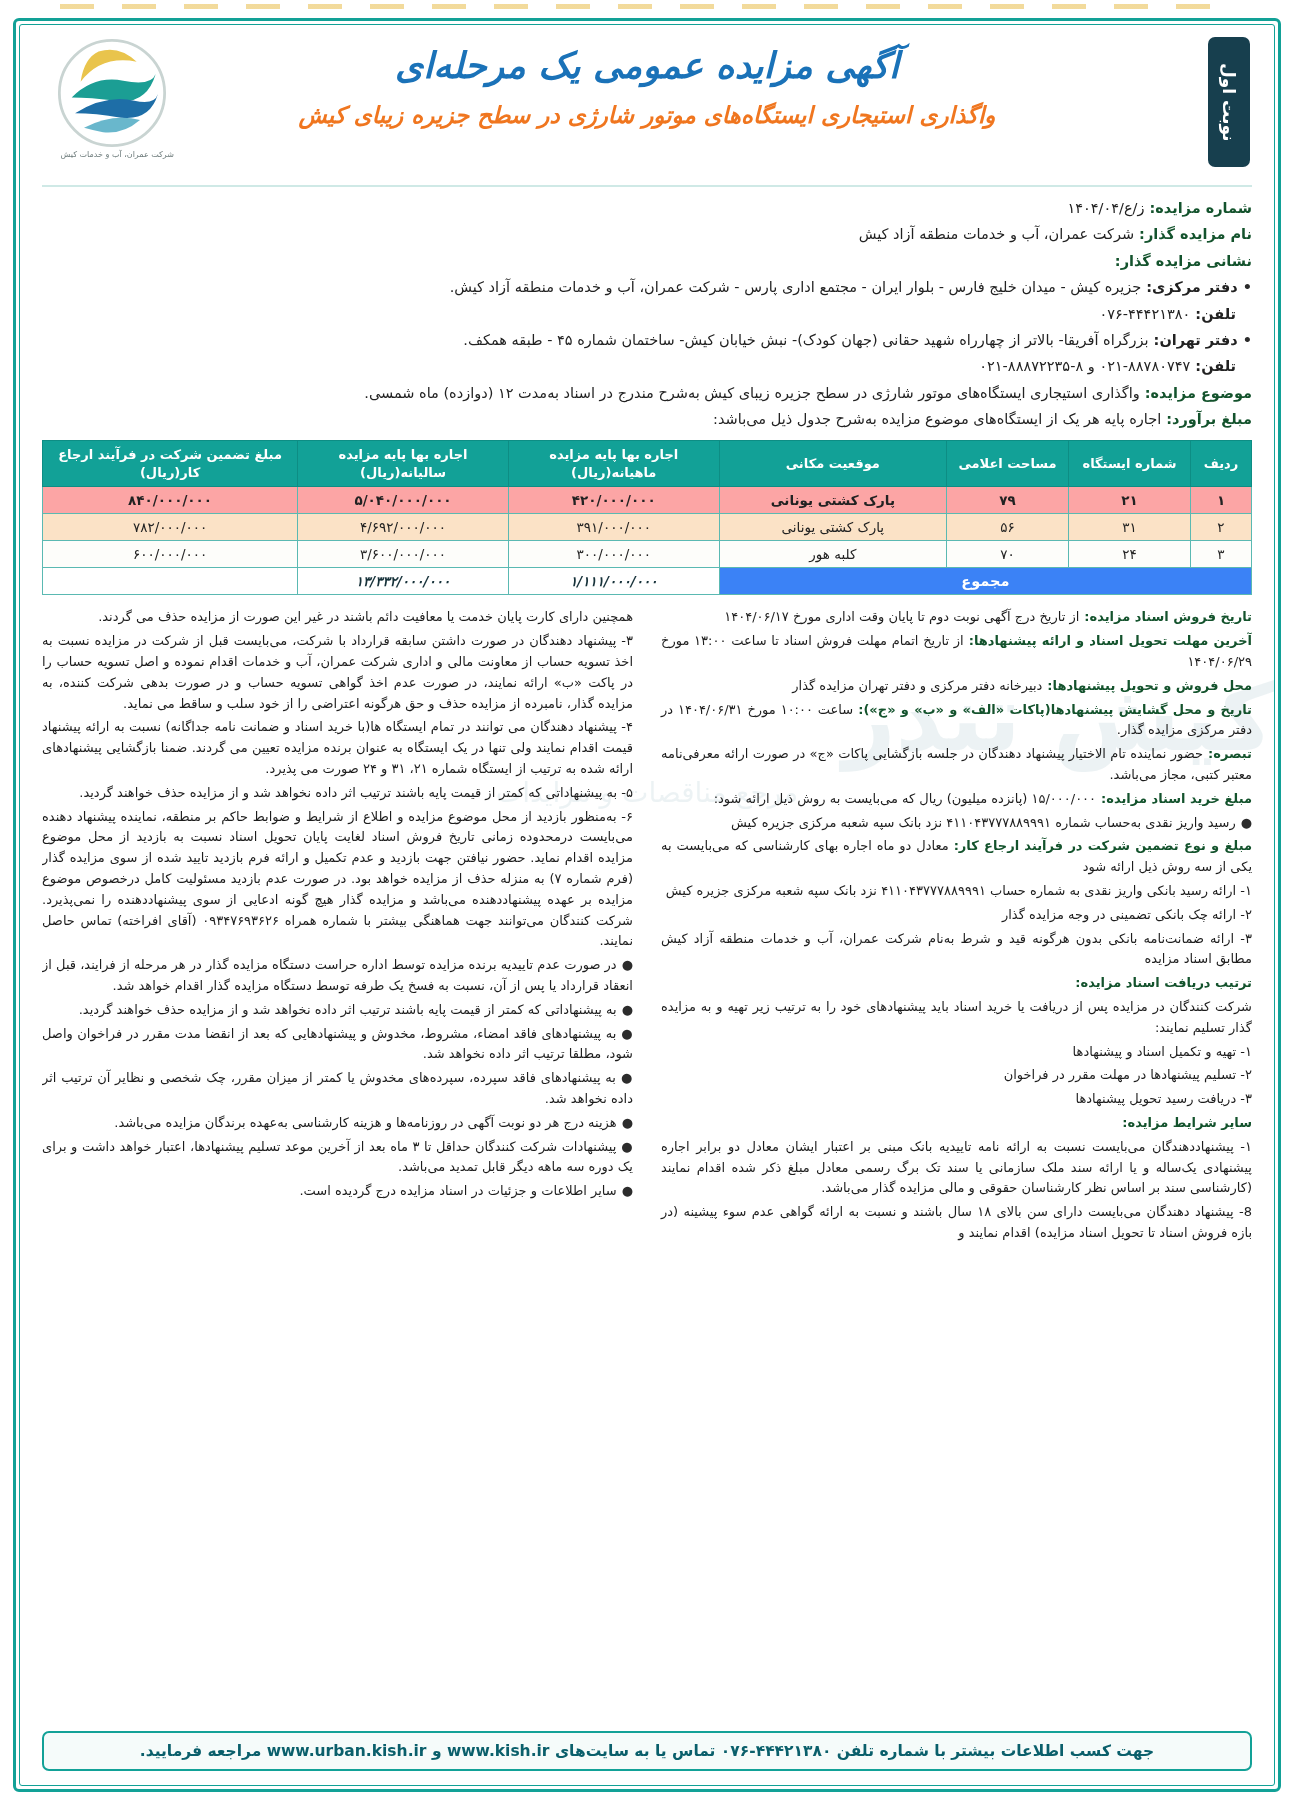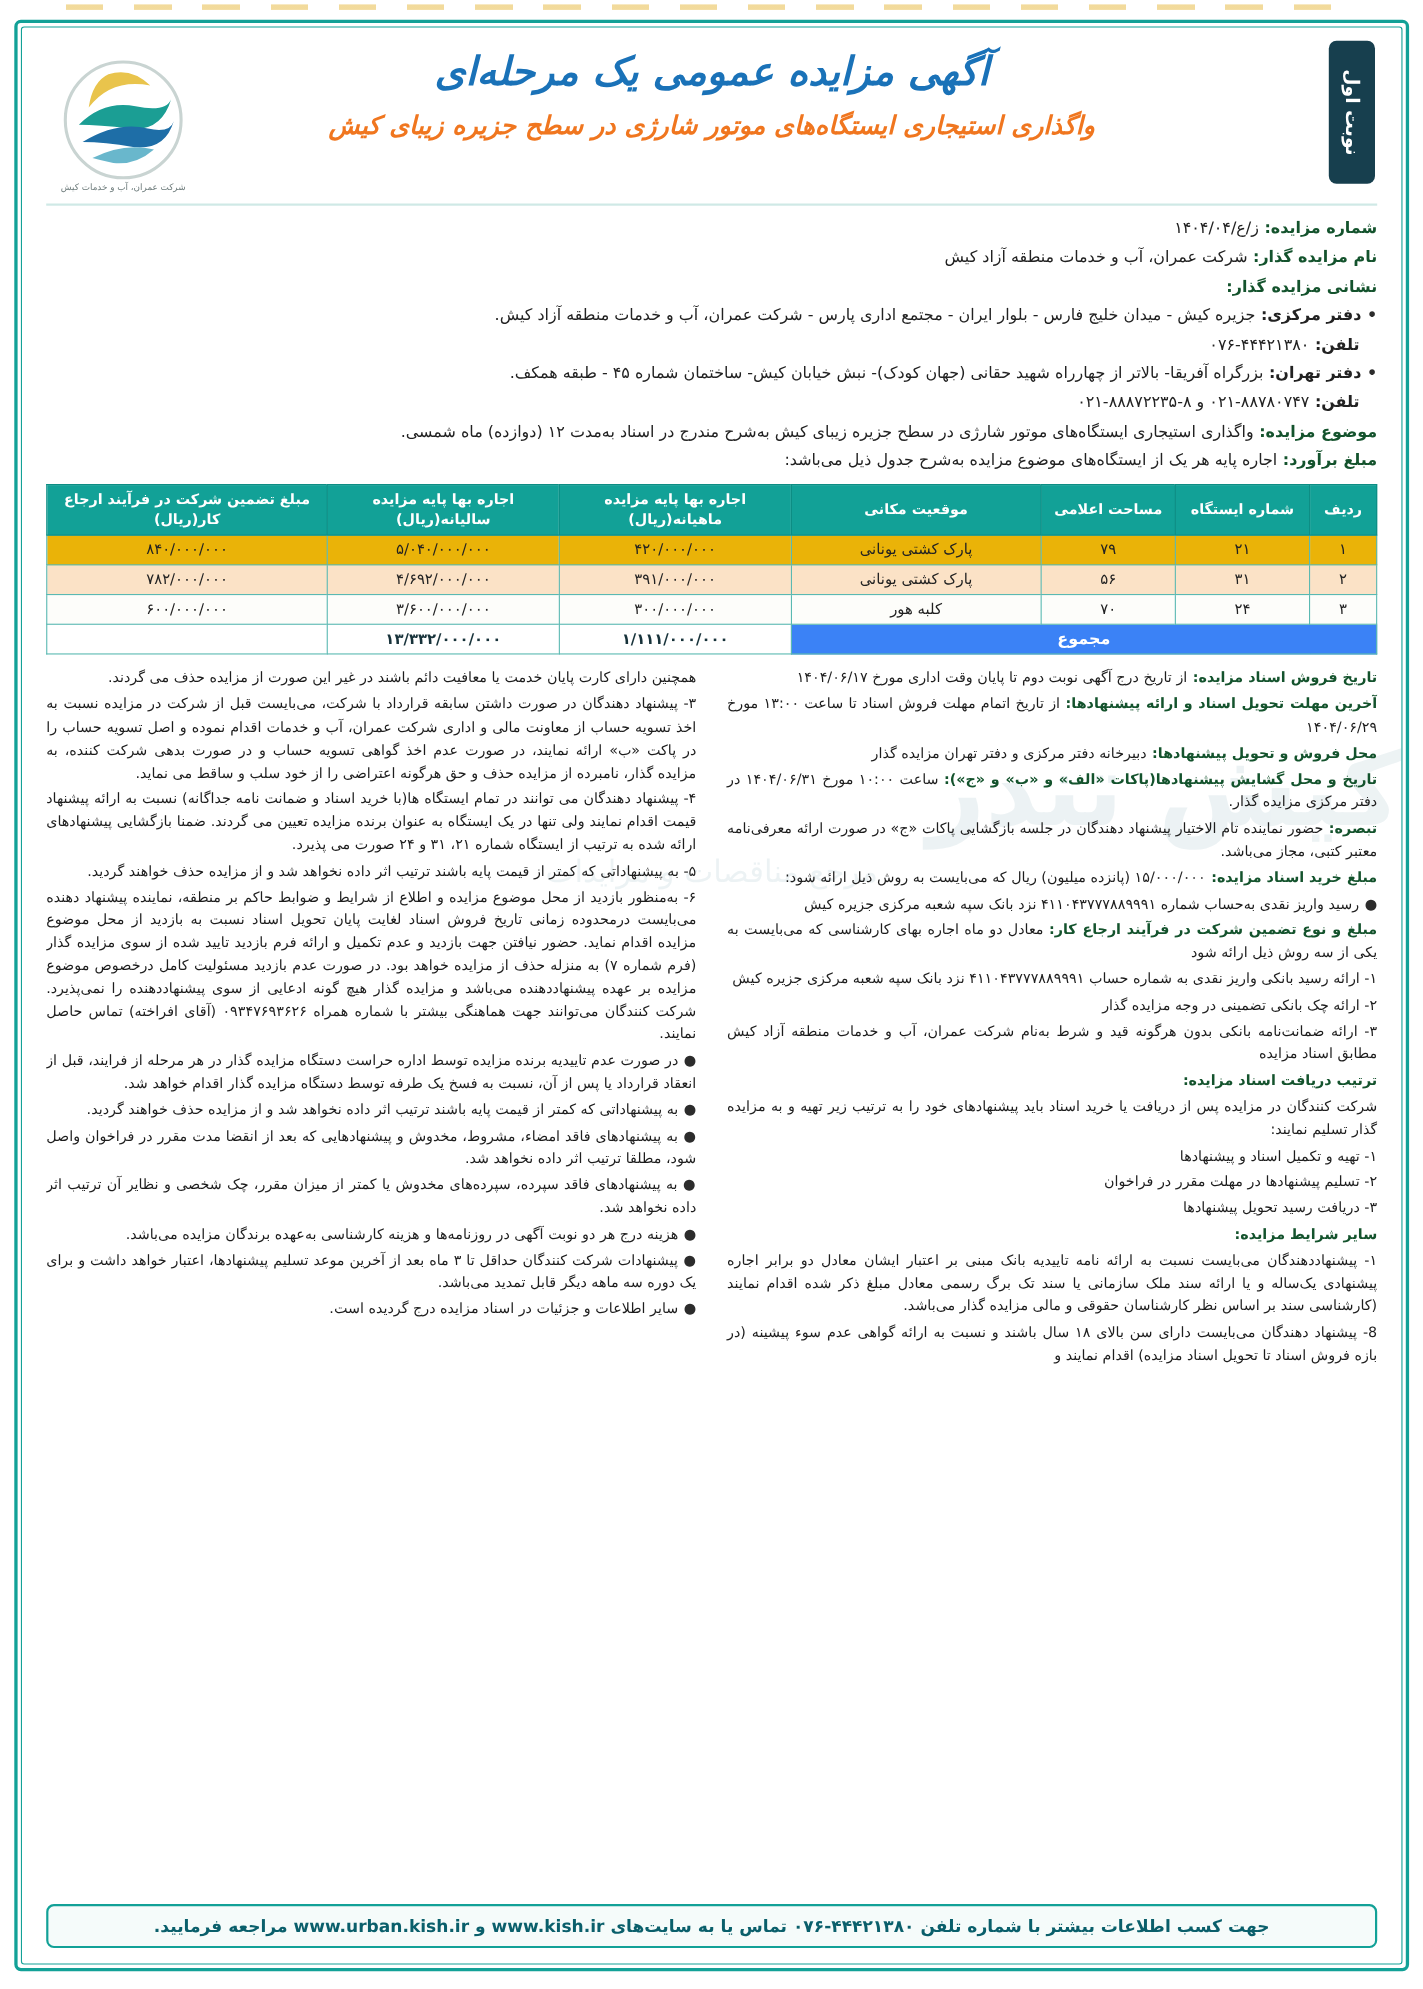--- a/index.html
+++ b/index.html
@@ -10,21 +10,21 @@
   .top-dash { position:absolute; top:4px; left:60px; right:60px; height:5px;
     background:repeating-linear-gradient(90deg,#f0d48a 0 34px, transparent 34px 62px); opacity:.85; }
 
   .frame { position:absolute; top:18px; left:13px; right:13px; bottom:16px;
     border:3px solid #12a197; border-radius:6px; padding:3px; background:#fff; }
   .frame-inner { height:100%; border:1px solid #12a197; border-radius:3px;
     padding:10px 22px 14px; display:flex; flex-direction:column; position:relative; overflow:hidden; }
 
   
   .header { position:relative; flex:0 0 auto; height:152px; border-bottom:2px solid #cfe9e6; }
-  .logo { position:absolute; top:18px; left:8px; width:124px; text-align:center; }
+  .logo { position:absolute; top:2px; left:8px; width:124px; }
   .logo svg { width:112px; height:112px; display:block; margin:0 auto; }
   .logo-caption { font-size:8px; color:#6c7a7a; margin-top:1px; }
   .titles { text-align:center; padding:10px 170px 0 170px;font-style:italic; }
   .title { color:#1a72b8; font-size:36px; font-weight:bold; letter-spacing:0; }
   .subtitle { color:#f0761f; font-size:23px; font-weight:bold; margin-top:16px; }
   .issue-badge { position:absolute; top:2px; right:2px; width:42px; height:130px;
     background:#173f4e; color:#fff; border-radius:7px; display:flex; align-items:center; justify-content:center;
     writing-mode:vertical-rl; font-size:17px; font-weight:bold; letter-spacing:3px; }
 
   
@@ -34,25 +34,25 @@
   .item.dark .label { color:#222; }
   .item.indent { padding-right:16px; }
 
   .intro { flex:0 0 auto; font-size:14.5px; line-height:1.82; color:#222; margin-top:8px; }
 
   
   .rate-table { width:100%; border-collapse:collapse; margin:8px 0 10px; font-size:13.5px; }
   .rate-table th { background:#12a197; color:#fff; border:1px solid #0d8d84; padding:5px 4px;
     font-size:13px; font-weight:bold; white-space:pre-line; line-height:1.35; text-align:center; }
   .rate-table td { border:1px solid #5ab9b2; padding:4px 6px; text-align:center; color:#222; height:27px; }
-  tr.r1 td { background:#eab308; }
+  tr.r1 td { background:#fca5a5;font-weight:bold; }
   tr.r2 td { background:#fbe2c6; }
   tr.r3 td { background:#fdfdfa; }
   tr.total .tlabel { background:#3b82f6; color:#fff; font-weight:bold; font-size:14.5px; letter-spacing:1px; }
-  tr.total .tnum { font-weight:bold; color:#17323a; }
+  tr.total .tnum { font-weight:bold; color:#17323a;font-style:italic; }
   tr.total .tempty { background:#fff; }
 
   
   .columns { flex:1 1 auto; display:flex; gap:28px; font-size:13px; line-height:1.6;
     color:#1d1d1d; margin-top:2px; overflow:hidden; }
   .col { flex:1 1 0; min-width:0; }
   .col .item { margin-bottom:3px; }
 
   
   .footer { flex:0 0 auto; border:2px solid #12a197; border-radius:7px; margin-top:8px;

